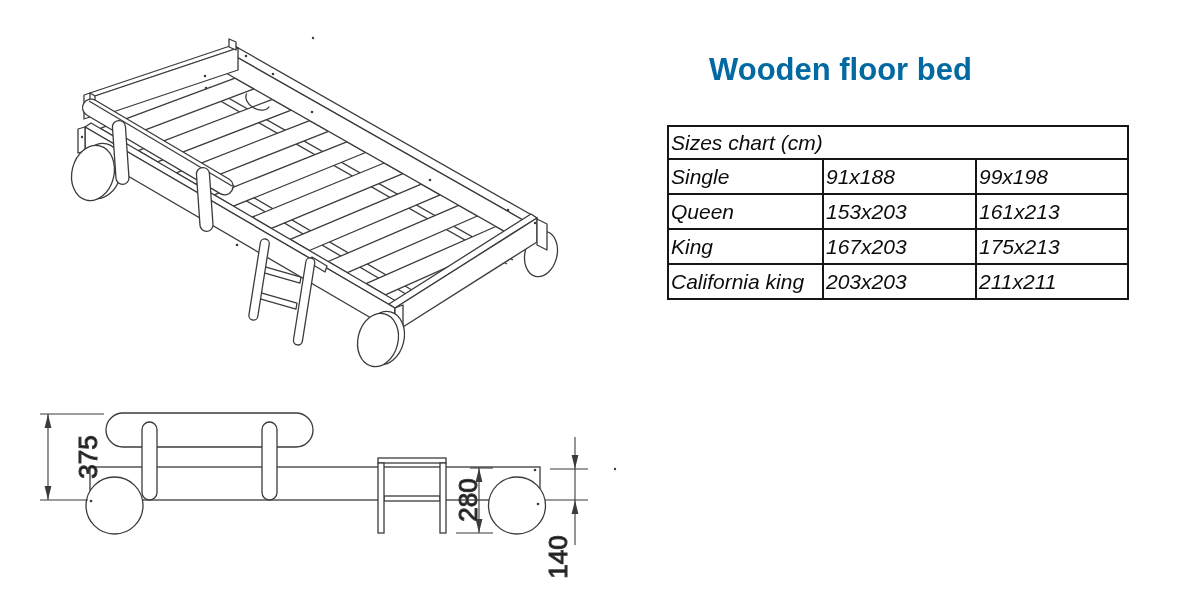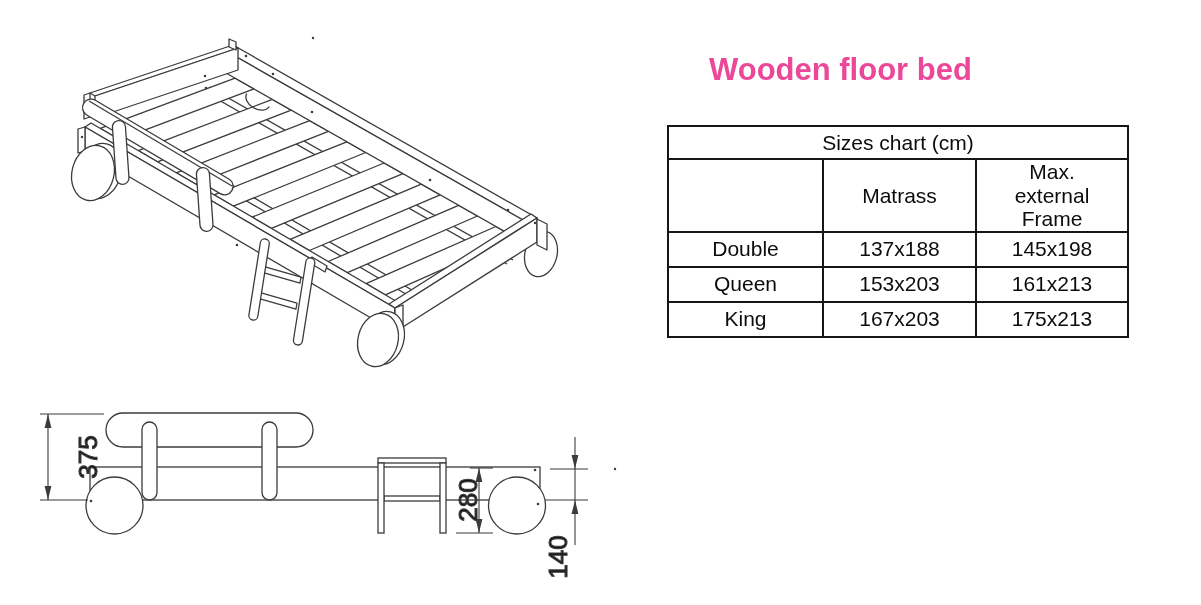--- a/index.html
+++ b/index.html
@@ -1,24 +1,24 @@
 <!DOCTYPE html>
 <html><head>
 <meta charset="utf-8">
 <style>
   html,body{margin:0;padding:0;background:#fff;}
   body{width:1201px;height:605px;position:relative;overflow:hidden;
        font-family:"Liberation Sans",sans-serif;color:#111;}
   .page-title{position:absolute;left:709px;top:52px;margin:0;
-       font-size:31px;font-weight:700;color:#ec4899;}
+       font-size:31px;font-weight:700;color:#0369a1;}
   table.sizes{position:absolute;left:667px;top:125px;width:460px;
        border-collapse:collapse;table-layout:fixed;
        font-size:21px;color:#0c0c0c;}
-  table.sizes td{border:2px solid #161616;text-align:center;vertical-align:middle;
-       padding:0 13px;line-height:1.12;}
+  table.sizes td{border:2px solid #161616;text-align:left;vertical-align:middle;
+       padding:0 2px;line-height:1.12;font-style:italic;}
   td.cap{height:31px;}
   tr.hdr td{height:54px;}
   tr.datarow td{height:33px;}
   svg text.dim{font-family:"Liberation Sans",sans-serif;font-size:26px;fill:#161616;}
 </style>
 </head>
 <body>
 
 <div>
 
@@ -170,35 +170,35 @@
   <table class="sizes">
     <colgroup>
         <col style="width:155px">
         <col style="width:153px">
         <col style="width:152px">
       </colgroup>
     <tbody>
         <tr>
       <td class="cap" colspan="3">Sizes chart (cm)</td>
     </tr>
-    <tr class="hdr">
-      <td></td>
-      <td>Matrass</td>
-      <td>Max. external Frame</td>
-    </tr>
-    <tr class="datarow">
-      <td>Double</td>
-      <td>137x188</td>
-      <td>145x198</td>
+    <tr class="datarow">
+      <td>Single</td>
+      <td>91x188</td>
+      <td>99x198</td>
     </tr>
     <tr class="datarow">
       <td>Queen</td>
       <td>153x203</td>
       <td>161x213</td>
     </tr>
     <tr class="datarow">
       <td>King</td>
       <td>167x203</td>
       <td>175x213</td>
     </tr>
+    <tr class="datarow">
+      <td>California king</td>
+      <td>203x203</td>
+      <td>211x211</td>
+    </tr>
   </tbody>
     </table>
 </div>
 
 </body></html>

